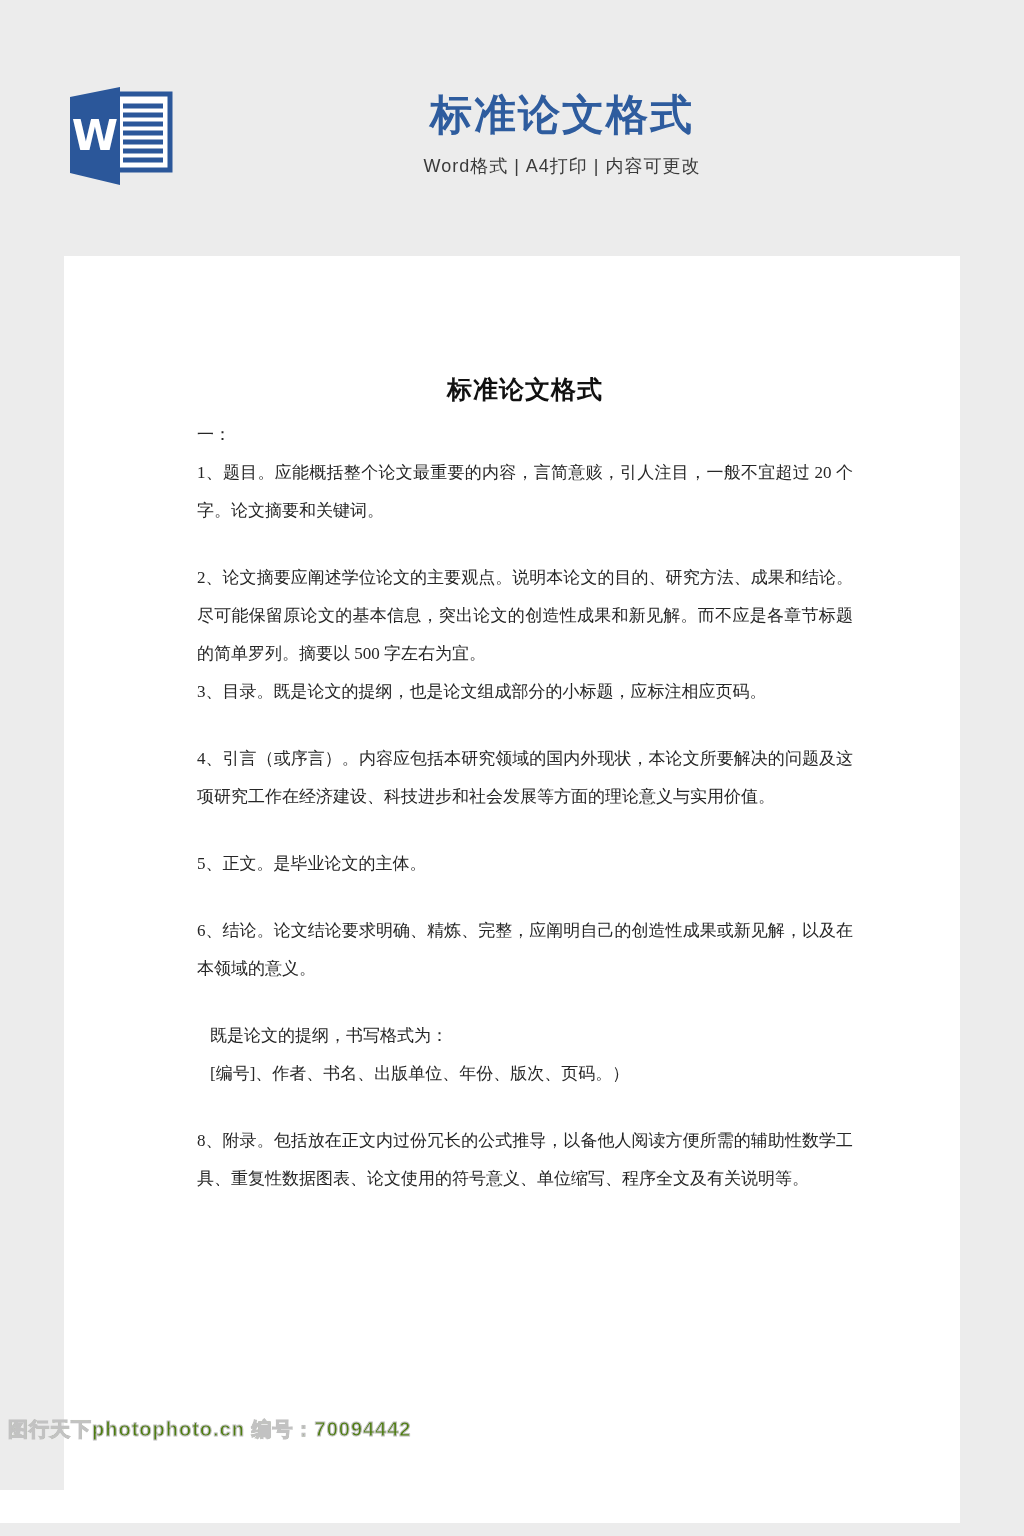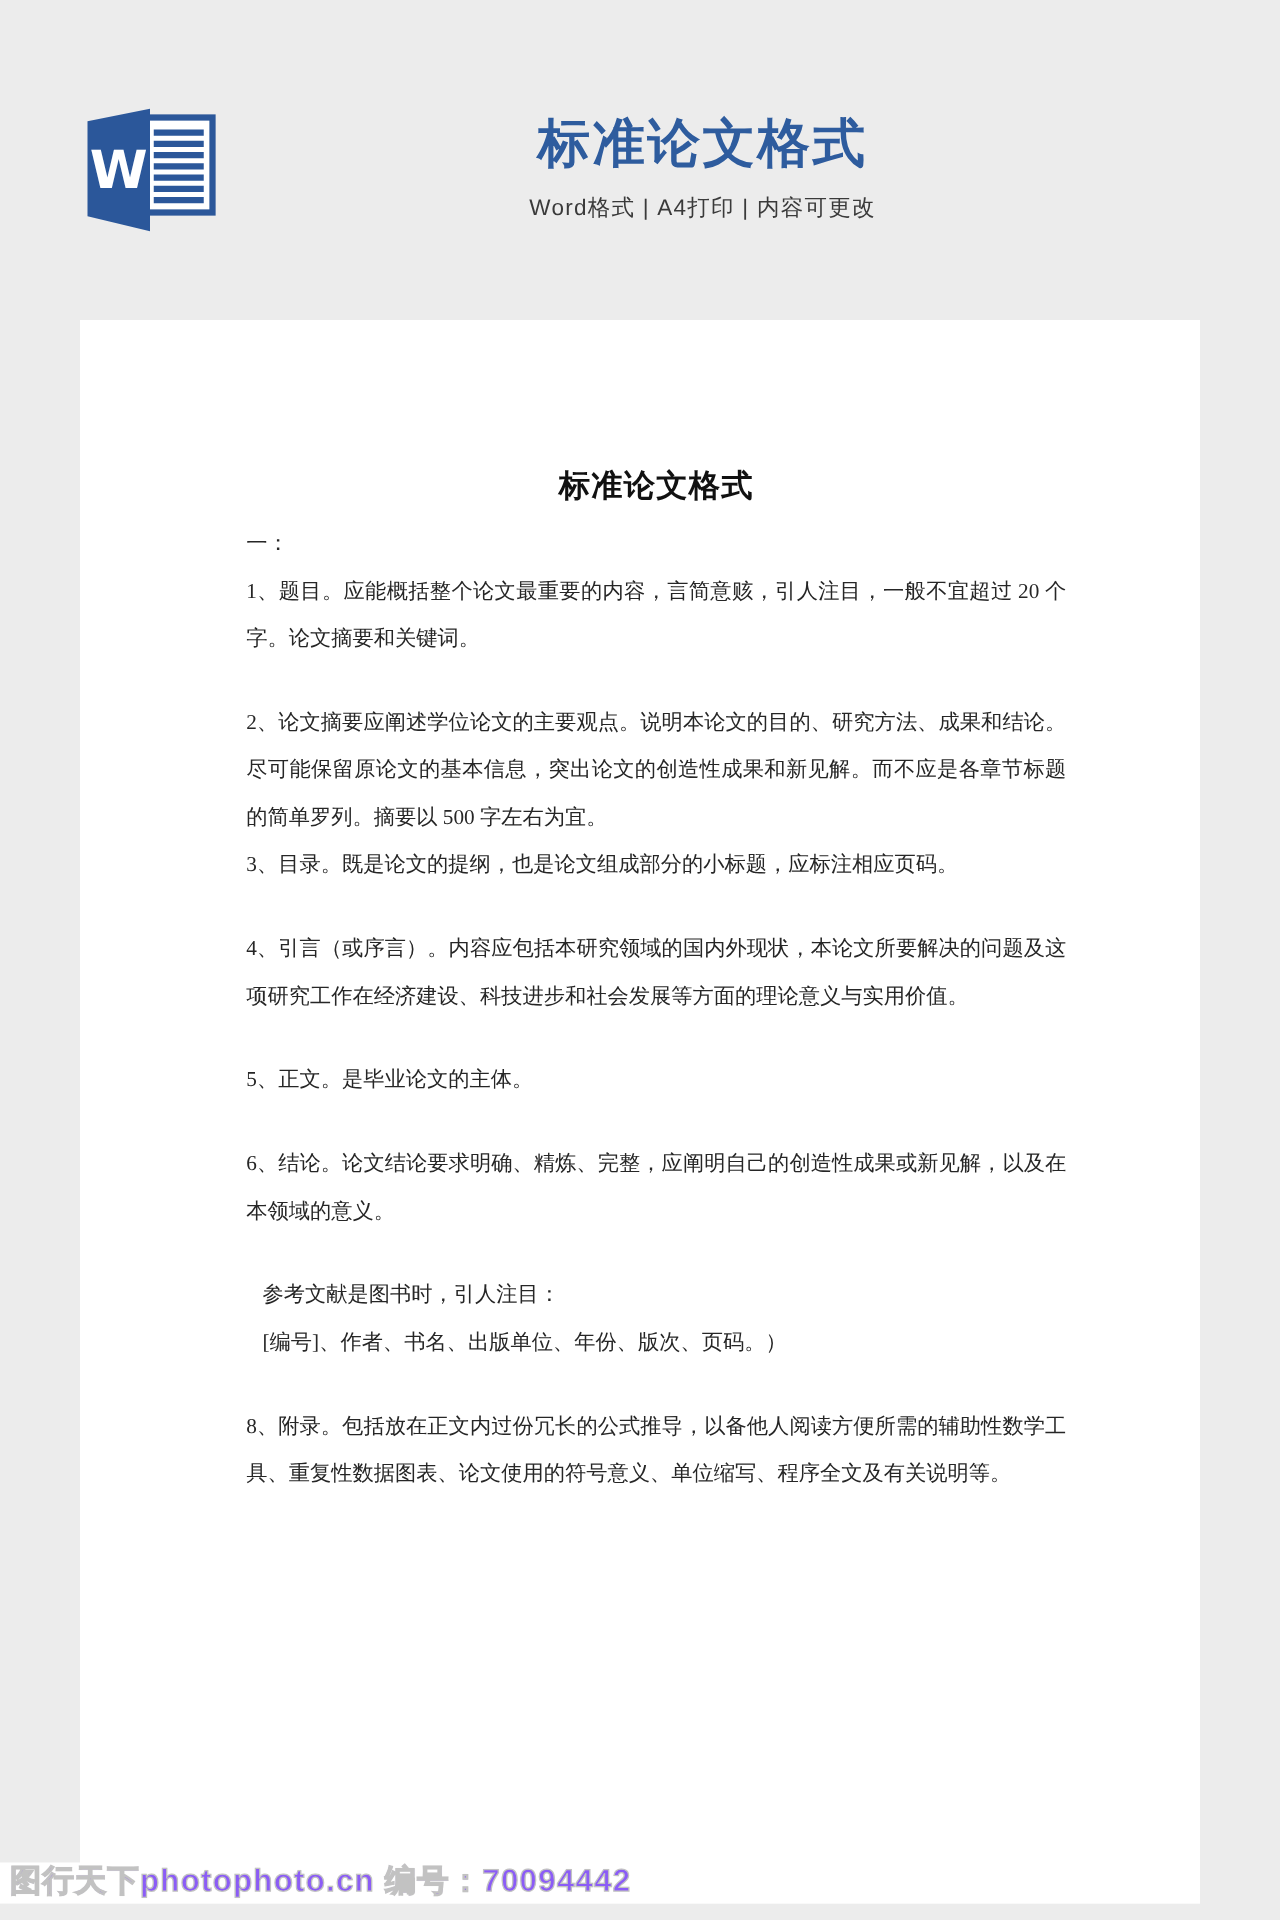--- a/index.html
+++ b/index.html
@@ -59,23 +59,23 @@
   .para.tight { margin-bottom: 0; }
   .para.indent1 { text-indent: 13px; }
   .para.indent2 { text-indent: 26px; }
 
   
   .wm-band {
     position: absolute; left: 0; top: 1490px;
     width: 960px; height: 33px; background: #fff;
   }
   .watermark {
-    position: absolute; left: 8px; top: 1488px;
-    font-size: 25px; font-weight: bold; letter-spacing: 1px;
-    color: #8b5cf6;
+    position: absolute; left: 8px; top: 1416px;
+    font-size: 20px; font-weight: bold; letter-spacing: 1px;
+    color: #4d7c0f;
     -webkit-text-stroke: 1px var(--wm-outline);
     text-shadow: 0 0 1px #d5d5d5;
     white-space: nowrap;
   }
   .bottom-strip {
     position: absolute; left: 0; top: 1523px; width: 1024px; height: 13px;
     background: var(--bg);
   }
 </style>
 </head>
@@ -105,21 +105,21 @@
 <div class="page">
   <h2 class="doc-title">标准论文格式</h2>
   <div>
       <p class="para tight">一：</p>
       <p class="para">1、题目。应能概括整个论文最重要的内容，言简意赅，引人注目，一般不宜超过 20 个字。论文摘要和关键词。</p>
       <p class="para tight">2、论文摘要应阐述学位论文的主要观点。说明本论文的目的、研究方法、成果和结论。尽可能保留原论文的基本信息，突出论文的创造性成果和新见解。而不应是各章节标题的简单罗列。摘要以 500 字左右为宜。</p>
       <p class="para">3、目录。既是论文的提纲，也是论文组成部分的小标题，应标注相应页码。</p>
       <p class="para">4、引言（或序言）。内容应包括本研究领域的国内外现状，本论文所要解决的问题及这项研究工作在经济建设、科技进步和社会发展等方面的理论意义与实用价值。</p>
       <p class="para">5、正文。是毕业论文的主体。</p>
       <p class="para">6、结论。论文结论要求明确、精炼、完整，应阐明自己的创造性成果或新见解，以及在本领域的意义。</p>
-      <p class="para tight indent1">参考文献是图书时，引人注目：</p>
+      <p class="para tight indent1">既是论文的提纲，书写格式为：</p>
       <p class="para indent1">[编号]、作者、书名、出版单位、年份、版次、页码。）</p>
       <p class="para tight">8、附录。包括放在正文内过份冗长的公式推导，以备他人阅读方便所需的辅助性数学工具、重复性数据图表、论文使用的符号意义、单位缩写、程序全文及有关说明等。</p>
     </div>
 </div>
 
 <div class="wm-band"></div>
 <div class="bottom-strip"></div>
 <div class="watermark">图行天下photophoto.cn 编号：70094442</div>
 
 </body></html>

